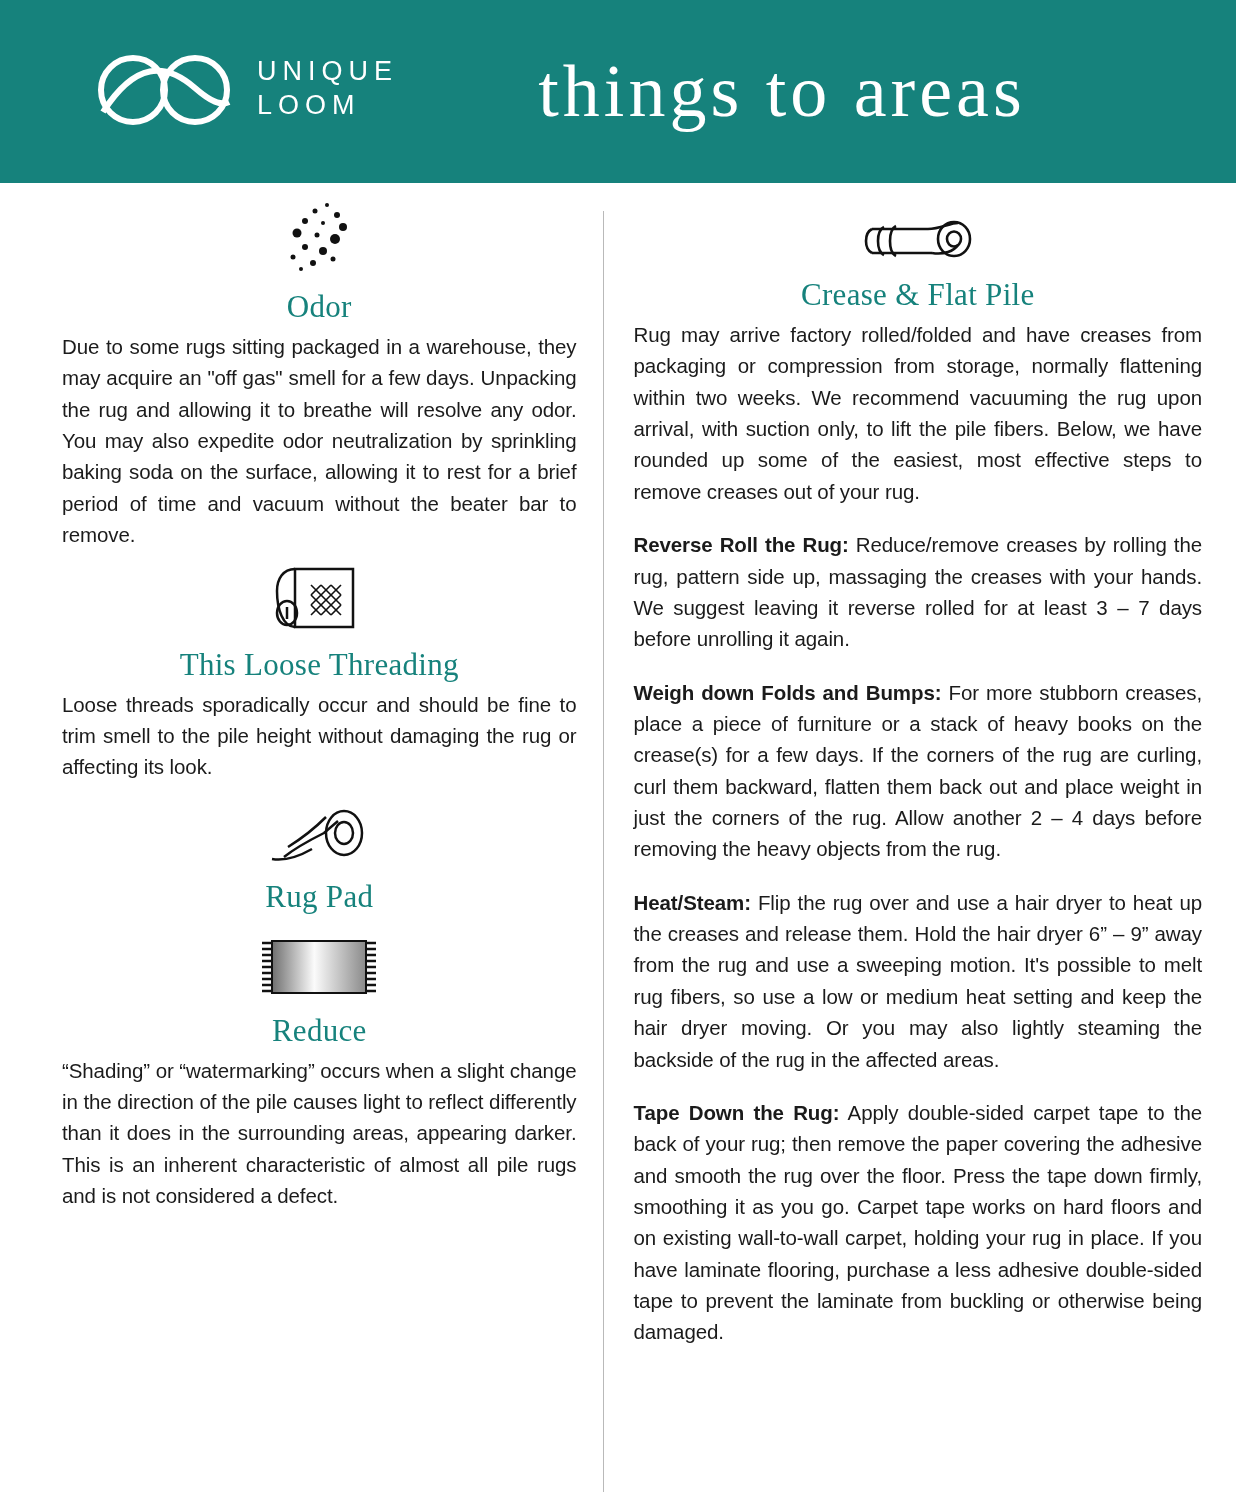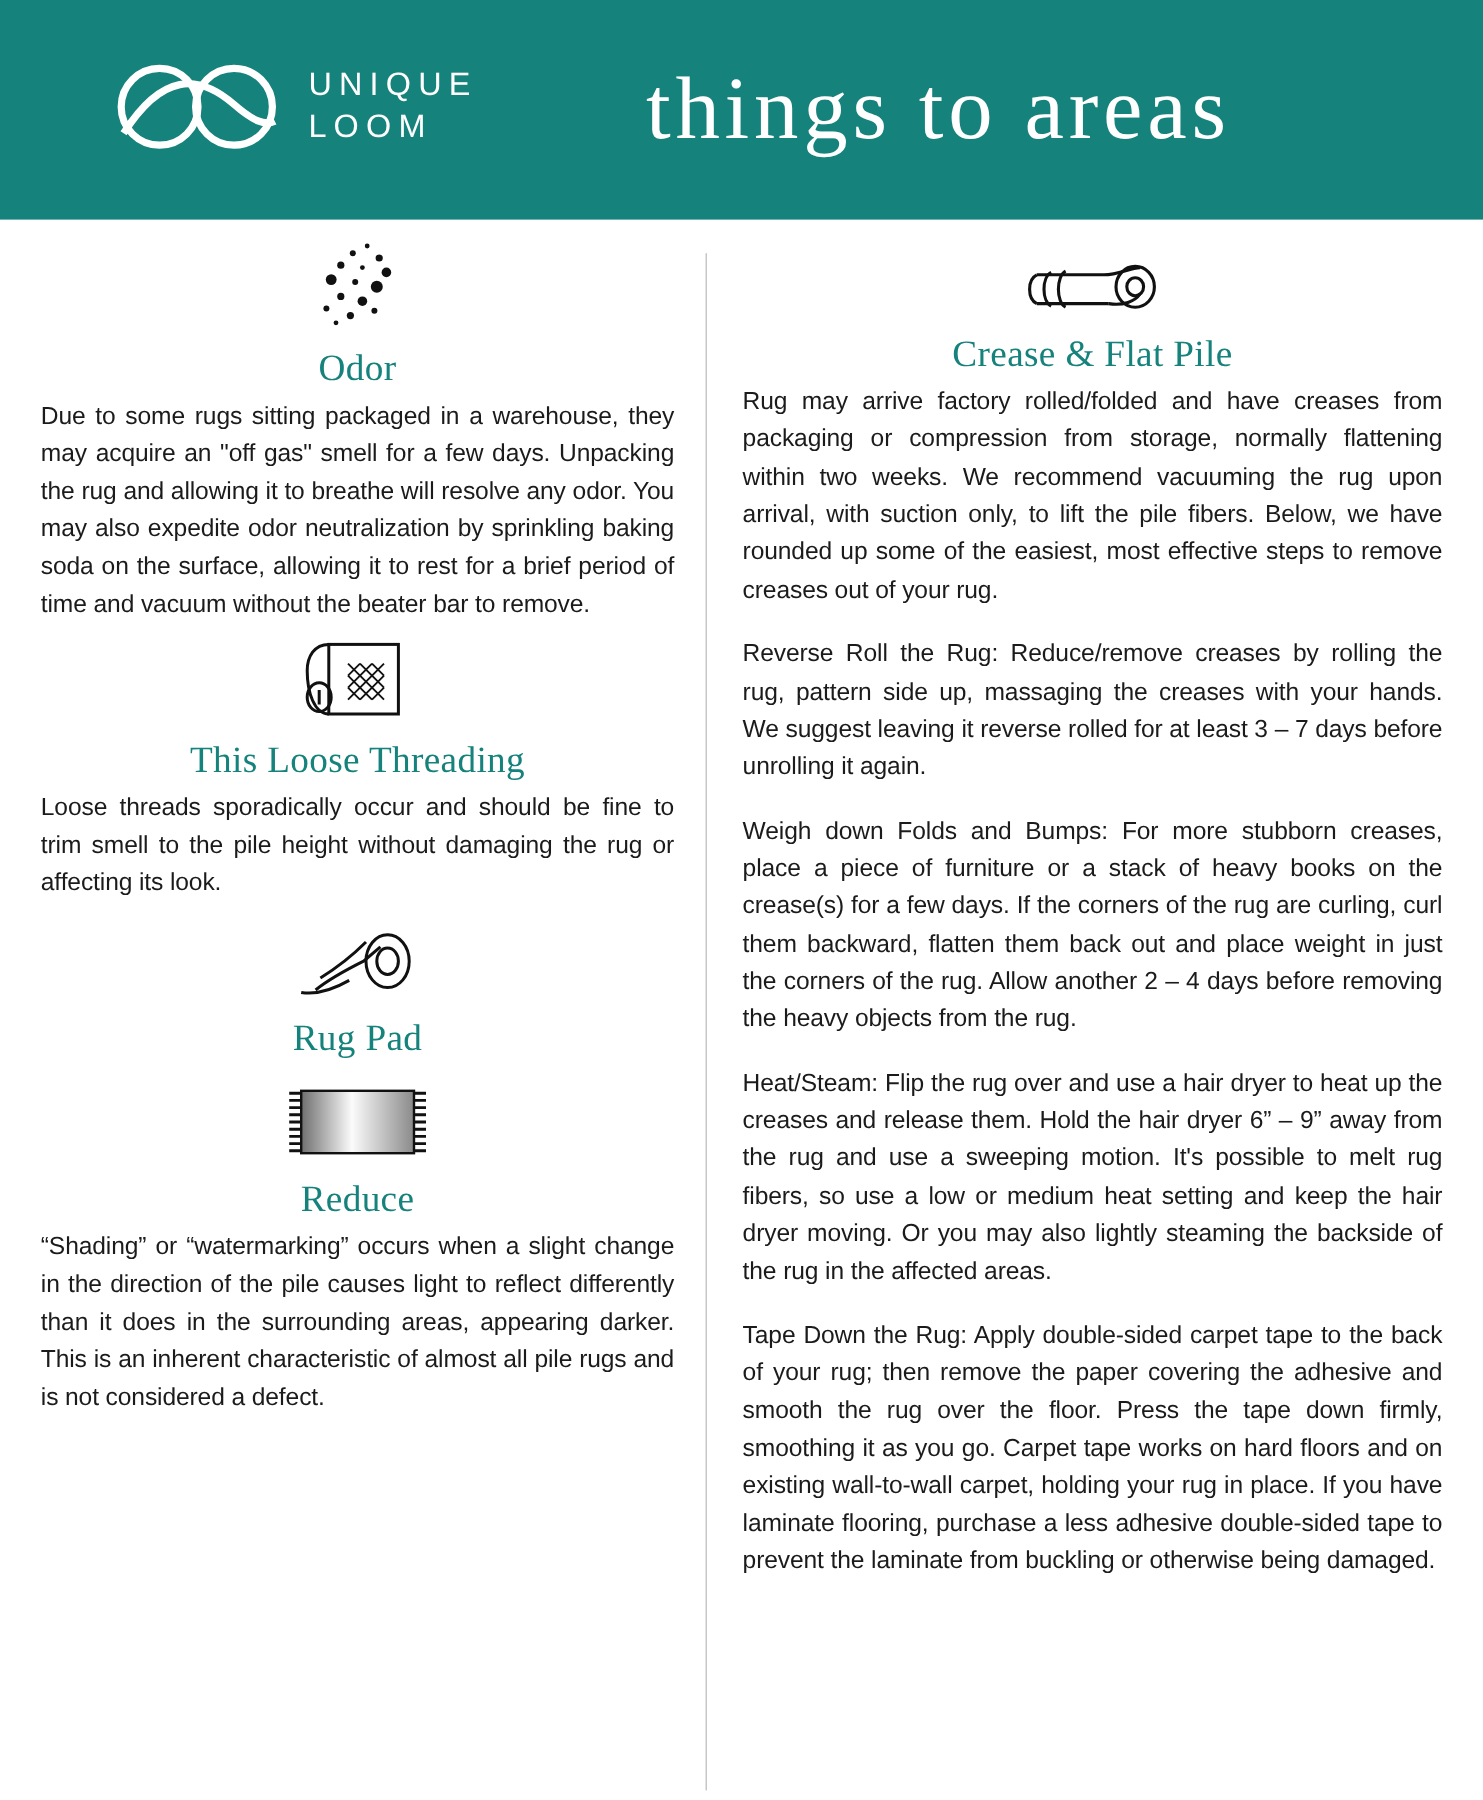--- a/index.html
+++ b/index.html
@@ -54,20 +54,21 @@
     display: flex;
     padding: 14px 34px 0 34px;
     height: calc(1500px - 183px);
   }
   .col {
     position: relative;
   }
   .col-left {
     width: 560px;
     padding-right: 26px;
+    margin-left: 28px;
   }
   .divider {
     width: 1px;
     background: #b9b9b9;
     margin: 14px 22px 8px 0;
     flex: 0 0 1px;
   }
   .col-right {
     width: 598px;
     padding-left: 8px;
@@ -95,21 +96,21 @@
     font-family: "Liberation Sans", sans-serif;
     font-size: 20.5px;
     line-height: 1.53;
     margin: 0 0 4px 0;
     text-align: justify;
     color: #1b1b1b;
     letter-spacing: -0.1px;
   }
   .col-right p.body-text { margin-bottom: 22px; }
   .col-right p.body-text:last-child { margin-bottom: 0; }
-  .lead-in { font-weight: normal; margin-top: 28px; }
+  .lead-in { font-weight: bold; margin-top: 28px; }
 </style>
 </head>
 <body>
 
 <div class="header">
   <div class="logo-block">
     <span class="logo-mark">
       <svg width="140" height="72" viewBox="0 0 140 72">
         <g fill="none" stroke="#ffffff" stroke-width="6">
           <circle cx="38" cy="36" r="32"></circle>

